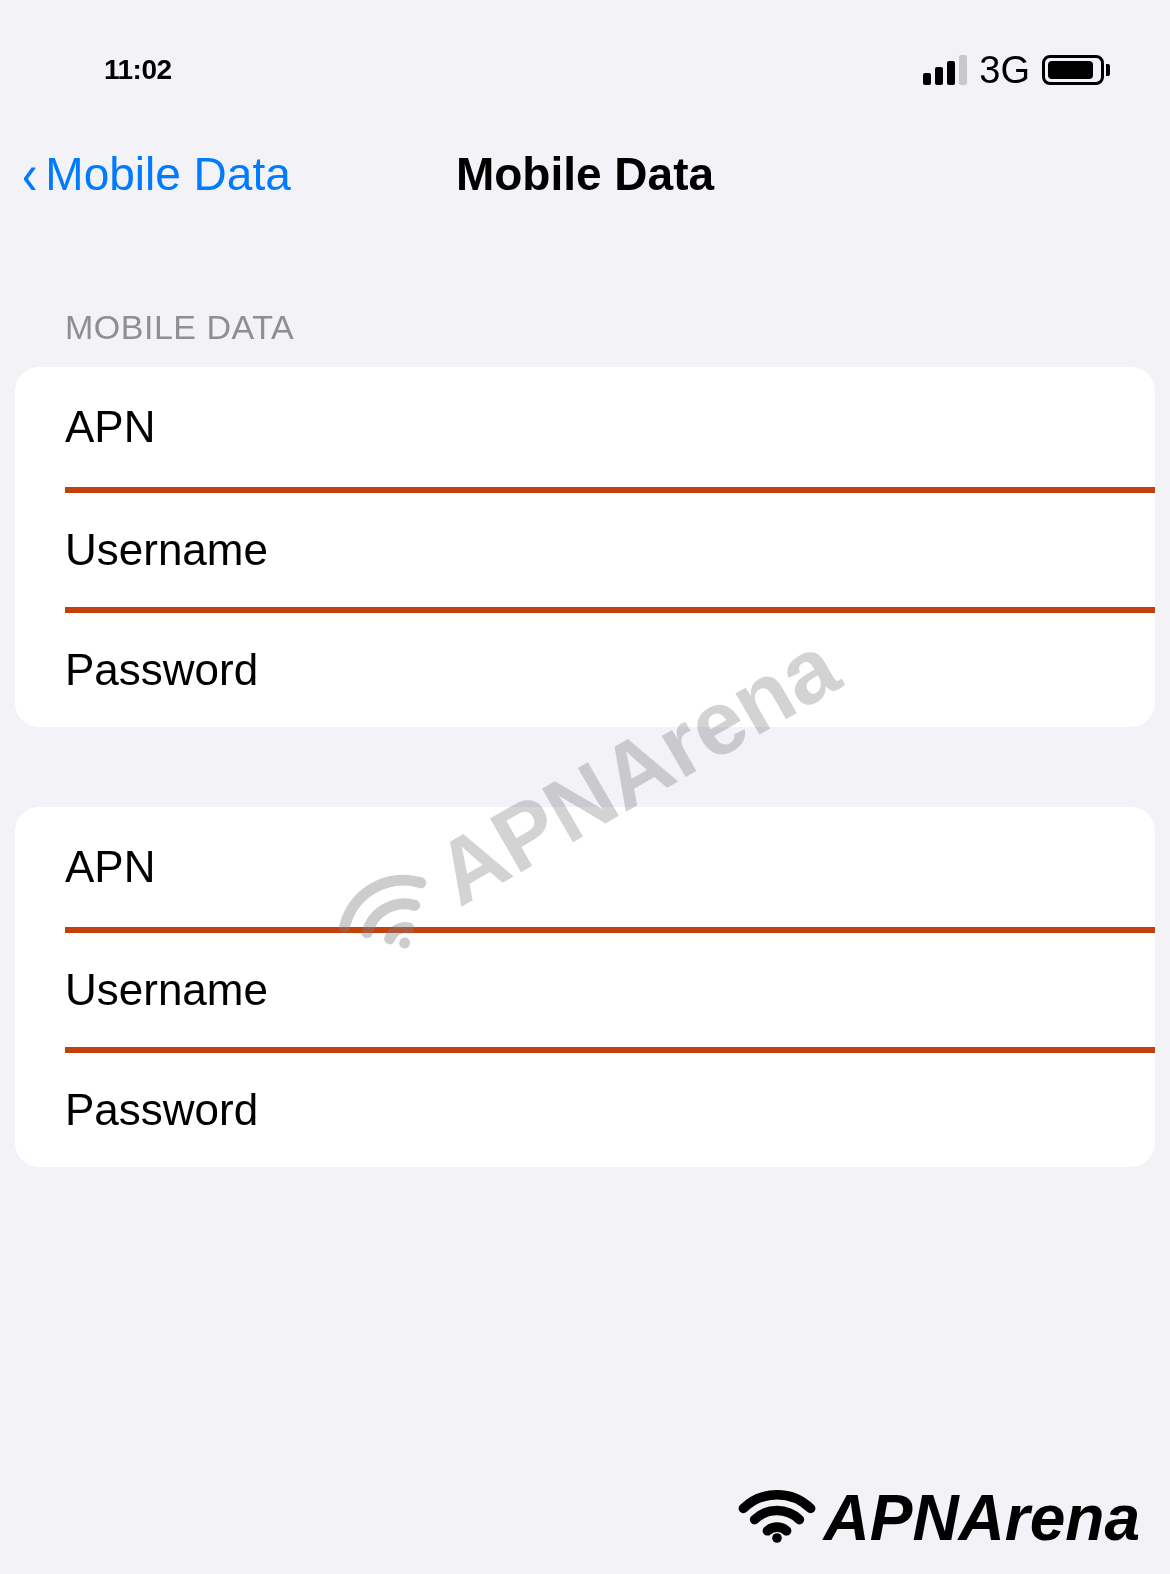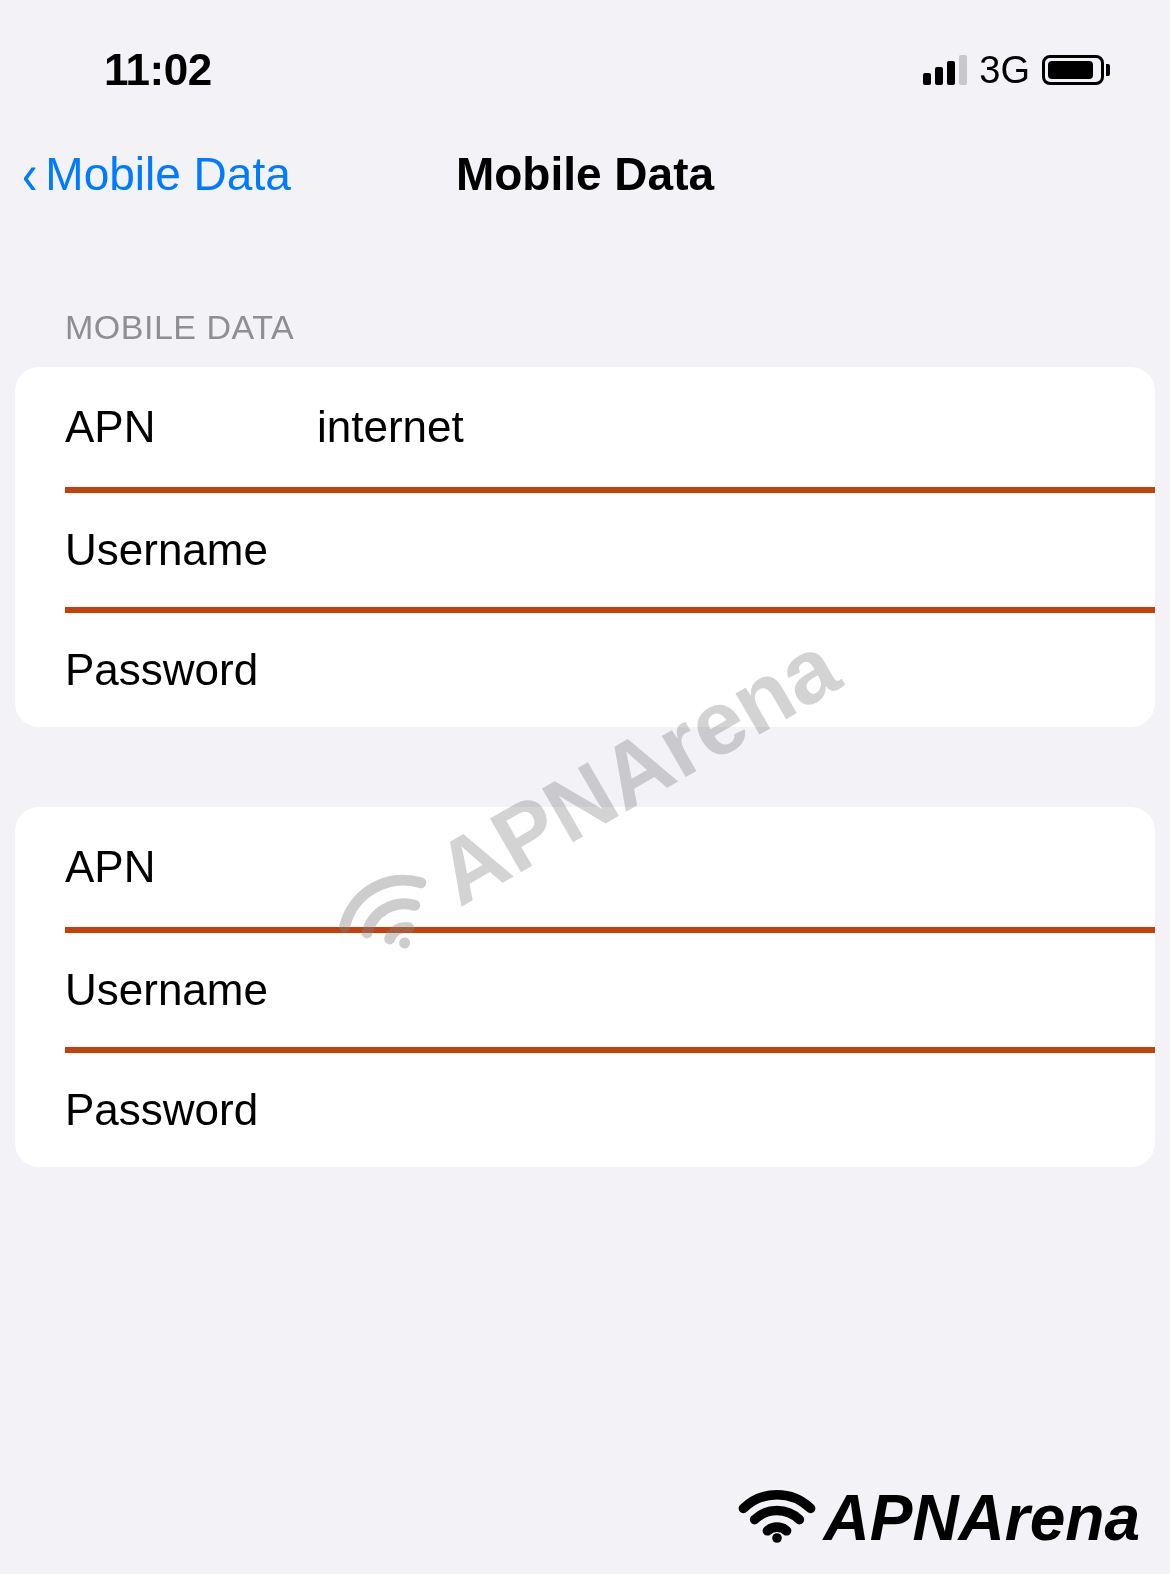--- a/index.html
+++ b/index.html
@@ -17,21 +17,21 @@
       position: relative;
     }
     .status-bar {
       display: flex;
       justify-content: space-between;
       align-items: center;
       padding: 40px 60px 0 104px;
       height: 100px;
     }
     .status-time {
-      font-size: 44px;
+      font-size: 28px;
       font-weight: 600;
       color: #000;
       letter-spacing: -0.5px;
     }
     .status-right {
       display: flex;
       align-items: center;
       gap: 8px;
     }
     .signal-bars {
@@ -225,21 +225,20 @@
   <div class="nav-title">Mobile Data</div>
 </div>
 
 <div class="content">
 
   <div class="section">
     <div class="section-header">MOBILE DATA</div>
     <div class="group">
       <div class="row">
         <div class="row-label">APN</div>
-        <input class="row-input" type="text" value="internet" style="">
       </div>
       <div class="row">
         <div class="row-label">Username</div>
         <input class="row-input" type="text" value="" style="">
       </div>
       <div class="row">
         <div class="row-label">Password</div>
         <input class="row-input" type="password" value="" style="">
       </div>
     </div>

